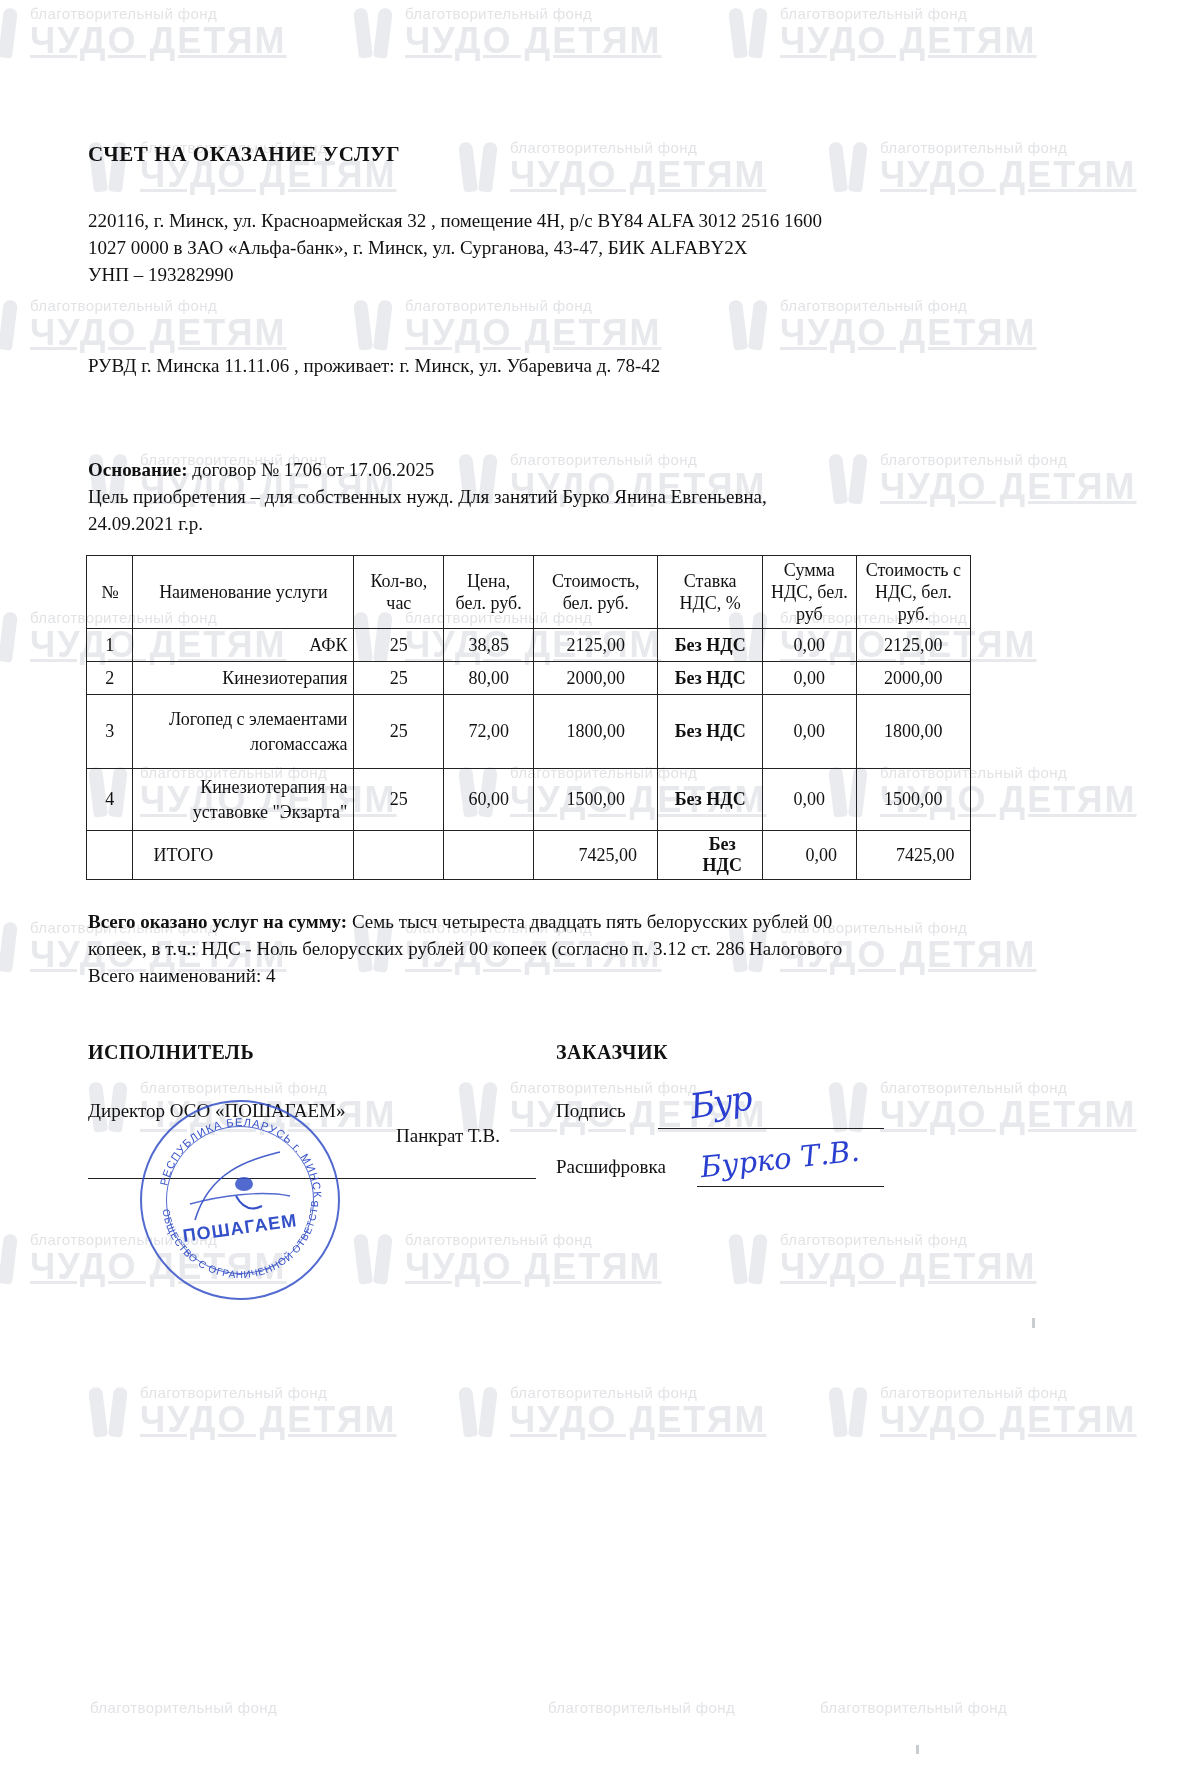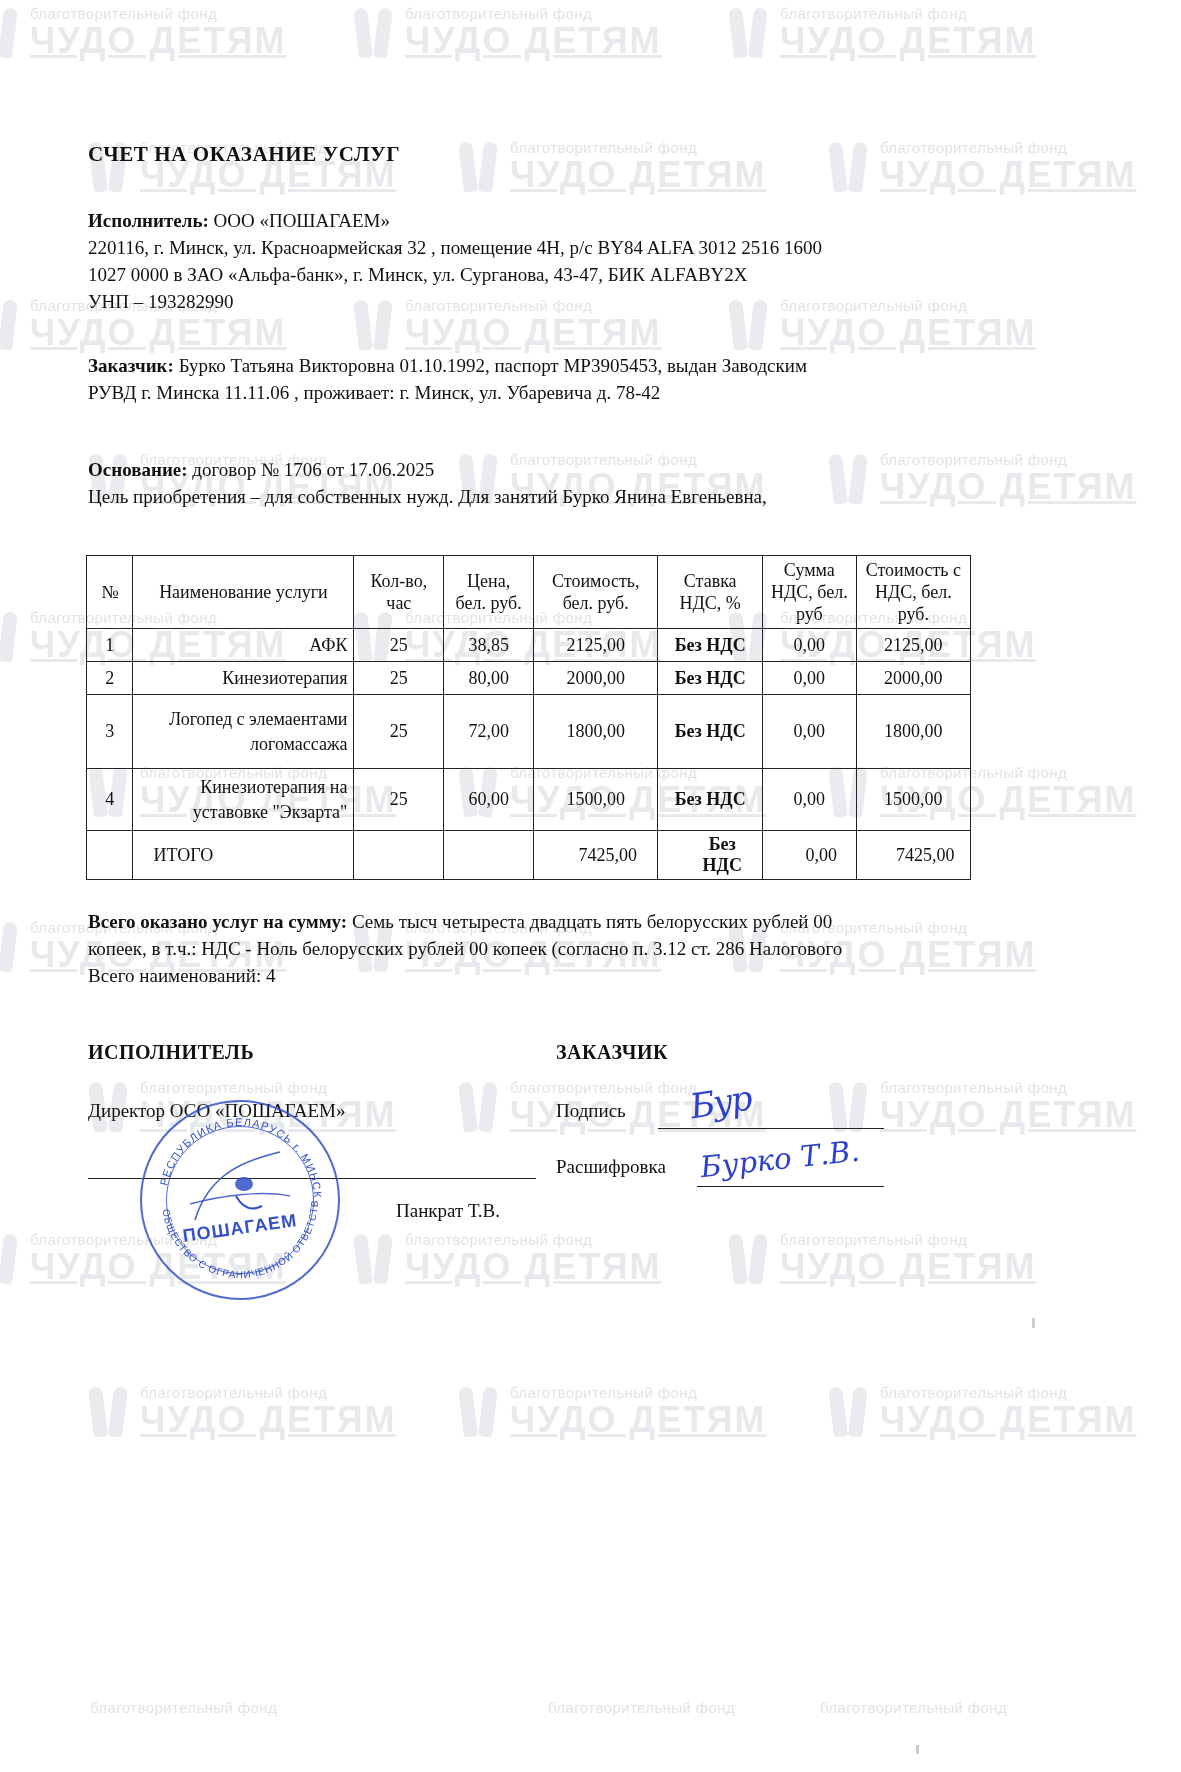--- a/index.html
+++ b/index.html
@@ -166,21 +166,21 @@
   #performer-sign-line {
     position: absolute;
     left: 88px;
     top: 1178px;
     width: 448px;
     border-bottom: 1px solid #222;
   }
   #performer-name {
     position: absolute;
     left: 396px;
-    top: 1200px;
+    top: 1125px;
     font-size: 19px;
     color: #111;
     background: transparent;
   }
 
   #customer-sign-label {
     position: absolute;
     left: 556px;
     top: 1100px;
     font-size: 19px;
@@ -511,43 +511,36 @@
 </div>
 
 <div class="scan-mark" style="left:1032px; top:1318px; width:3px; height:10px;"></div>
 <div class="scan-mark" style="left:916px; top:1745px; width:3px; height:9px;"></div>
 
 <div id="doc">
 
   <div class="doc-title">СЧЕТ НА ОКАЗАНИЕ УСЛУГ</div>
 
   <div class="block" id="performer-block">
-    <div>
-      <b>Исполнитель:</b>
-      <span>ООО «ПОШАГАЕМ»</span>
-    </div>
     <div>220116, г. Минск, ул. Красноармейская 32 , помещение 4Н, р/с BY84 ALFA 3012 2516 1600</div>
     <div>1027 0000 в ЗАО «Альфа-банк», г. Минск, ул. Сурганова, 43-47,  БИК ALFABY2X</div>
     <div>УНП – 193282990</div>
   </div>
 
   <div class="block" id="customer-block">
-    <div>
-      <b>Заказчик:</b>
-      <span>Бурко Татьяна Викторовна  01.10.1992, паспорт МР3905453, выдан Заводским</span>
-    </div>
     <div>РУВД г. Минска 11.11.06 , проживает: г. Минск, ул. Убаревича д. 78-42</div>
   </div>
 
   <div class="block" id="basis-block">
     <div>
       <b>Основание:</b>
       <span>договор № 1706 от 17.06.2025</span>
     </div>
     <div>Цель приобретения – для собственных нужд. Для занятий Бурко Янина Евгеньевна,</div>
+    <div>24.09.2021 г.р.</div>
   </div>
 
   <table id="services-table">
     <thead>
       <tr>
         <th class="col-no">№</th>
         <th class="col-name">Наименование услуги</th>
         <th class="col-qty">Кол-во, час</th>
         <th class="col-price">Цена, бел. руб.</th>
         <th class="col-cost">Стоимость, бел. руб.</th>

